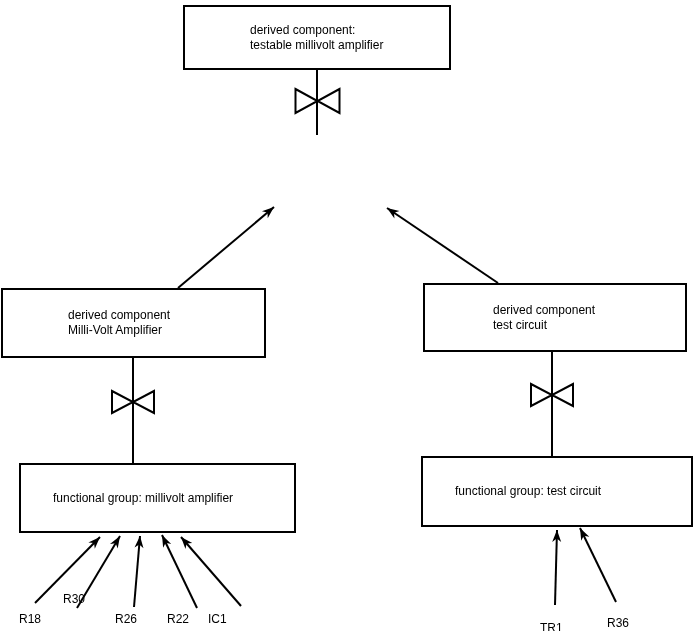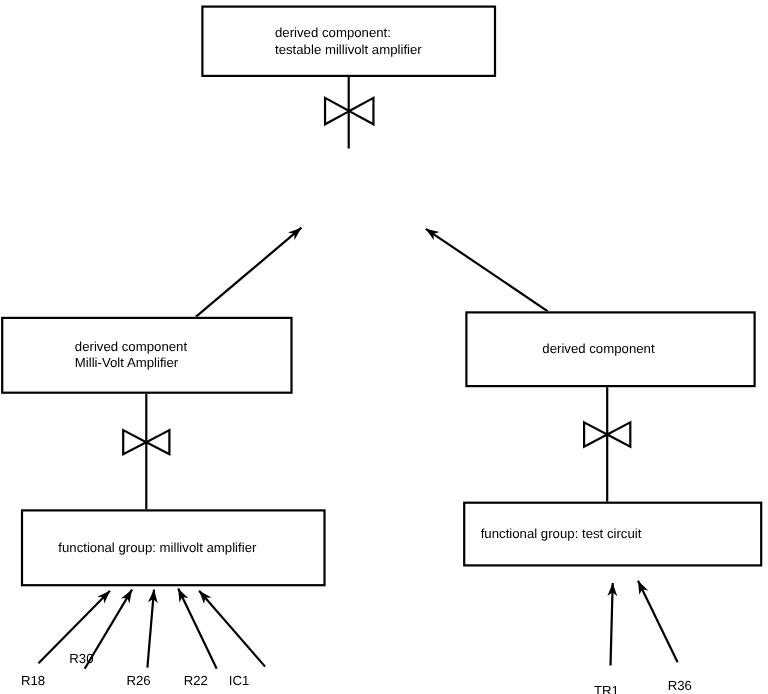--- a/index.html
+++ b/index.html
@@ -34,21 +34,21 @@
     white-space: nowrap;
   }
   
   .node.derived-testable { left: 183px; top: 5px;   width: 268px; height: 65px; padding-left: 65px; }
   .node.fg-testable      { left: 183px; top: 135px; width: 272px; height: 70px; padding-left: 6px;  }
   
   .node.derived-mv       { left: 1px;   top: 288px; width: 265px; height: 70px; padding-left: 65px; }
   .node.fg-mv            { left: 3px;   top: 463px; width: 277px; height: 70px; padding-left: 32px; margin-left: 16px; }
   
   .node.derived-test     { left: 423px; top: 283px; width: 264px; height: 69px; padding-left: 68px; }
-  .node.fg-test          { left: 421px; top: 456px; width: 272px; height: 59px; padding-left: 14px; }
+  .node.fg-test          { left: 421px; top: 456px; width: 272px; height: 71px; padding-left: 32px; }
   .clabel {
     position: absolute;
     font-size: 12px;
     line-height: 14px;
     white-space: nowrap;
   }
   .clabel.r18 { left: 19px;  top: 612px; }
   .clabel.r30 { left: 63px;  top: 592px; }
   .clabel.r26 { left: 115px; top: 612px; }
   .clabel.r22 { left: 167px; top: 612px; }
@@ -100,20 +100,21 @@
     <div>derived component</div>
     <div>Milli-Volt Amplifier</div>
   </div>
 
   <div class="node fg-mv">
     <div>functional group: millivolt amplifier</div>
   </div>
 
   <div class="node derived-test">
     <div>derived component</div>
+    <div>test circuit</div>
   </div>
 
   <div class="node fg-test">
     <div>functional group: test circuit</div>
   </div>
 
   <div class="clabel r18">R18</div>
   <div class="clabel r30">R30</div>
   <div class="clabel r26">R26</div>
   <div class="clabel r22">R22</div>

